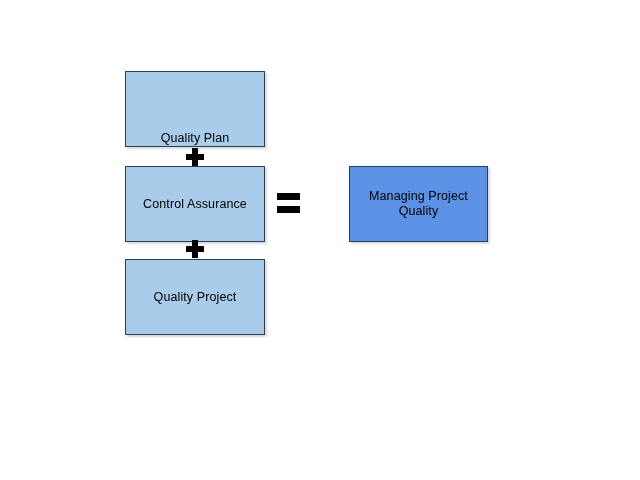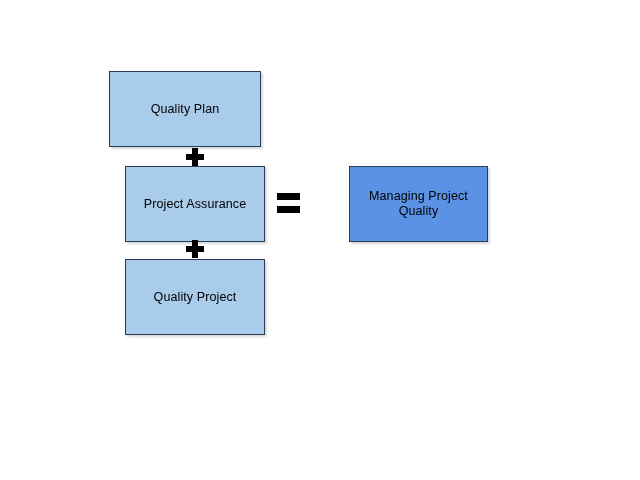--- a/index.html
+++ b/index.html
@@ -81,28 +81,28 @@
     background: #000000;
   }
   .op-equals::before { top: 0; }
   .op-equals::after  { top: 13px; }
 </style>
 </head>
 <body>
 
 <div id="canvas">
 
-  <div class="node node-light" style="left:109px; top:71px; width:152px; height:76px;">
+  <div class="node node-light" style="left:125px; top:71px; width:140px; height:76px;align-items:flex-end;">
     <span class="node-label">Quality Plan</span>
   </div>
 
   <div class="op-plus" style="left:186px; top:148px;"></div>
 
   <div class="node node-light" style="left:125px; top:166px; width:140px; height:76px;">
-    <span class="node-label">Project Assurance</span>
+    <span class="node-label">Control Assurance</span>
   </div>
 
   <div class="op-plus" style="left:186px; top:240px;"></div>
 
   <div class="node node-light" style="left:125px; top:259px; width:140px; height:76px;">
     <span class="node-label">Quality Project</span>
   </div>
 
   <div class="op-equals" style="left:277px; top:193px;"></div>
 

